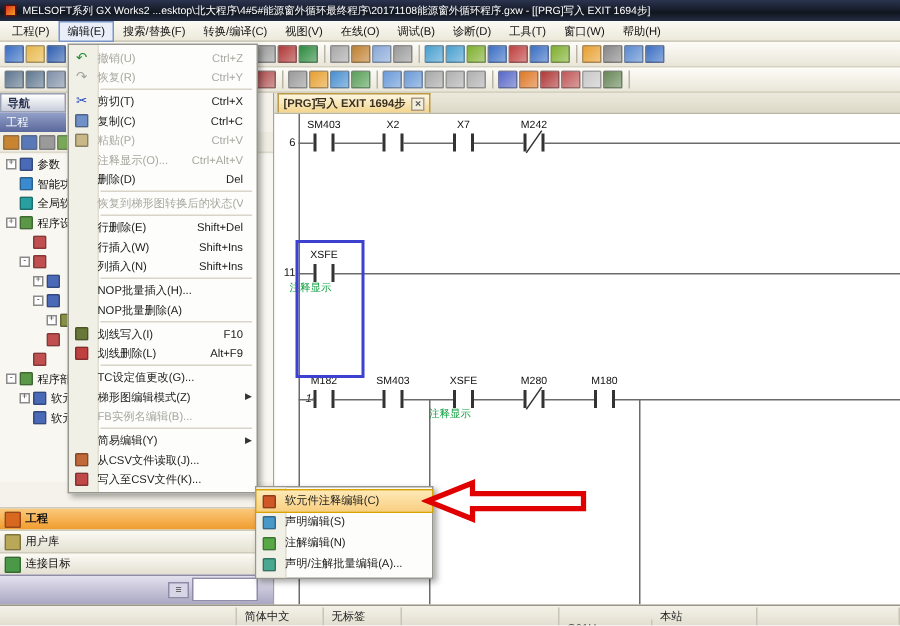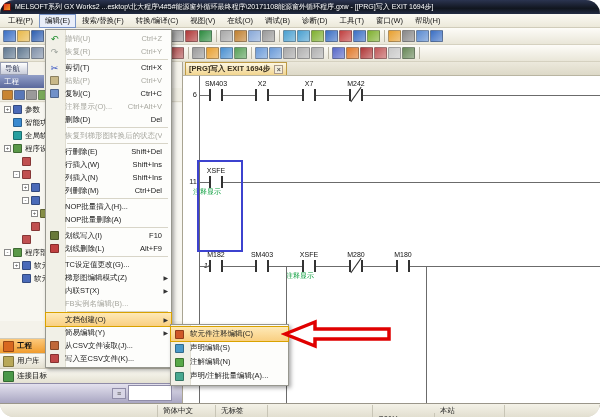--- a/index.html
+++ b/index.html
@@ -1,18 +1,18 @@
 <!DOCTYPE html>
 <html><head>
 <meta charset="utf-8">
 <style>
   * { margin:0; padding:0; box-sizing:border-box; }
   html,body { width:600px; height:417px; }
   body { font-family:"Liberation Sans","DejaVu Sans",sans-serif; font-size:7.5px; color:#111; }
-  #app { position:relative; width:600px; height:417px; background:#d6d2c6; overflow:hidden;border-radius:14px; }
+  #app { position:relative; width:600px; height:417px; background:#d6d2c6; overflow:hidden; }
 
   
   .title-bar { position:absolute; left:0; top:0; width:600px; height:14px;
     background:linear-gradient(#2b3450,#11161f 60%,#232c44); display:flex; align-items:center; padding:0 3px; }
   .app-icon { width:8px; height:8px; background:linear-gradient(135deg,#e03020,#f0a020); border:1px solid #601010; margin-right:4px; flex:none; }
   .window-title { color:#fff; font-size:7px; white-space:nowrap; overflow:hidden; }
 
   
   .menu-bar { position:absolute; left:0; top:14px; width:600px; height:14px;
     background:linear-gradient(#fbfaf4,#ece9da); border-bottom:1px solid #d0ccba; display:flex; align-items:center; padding-left:2px; }
@@ -22,22 +22,22 @@
   
   .toolbar { position:absolute; left:0; width:600px; height:17px;
     background:linear-gradient(#fdfcf8,#e9e6d8); border-bottom:1px solid #d5d1c0; display:flex; align-items:center; padding-left:3px; overflow:hidden; }
   #tb1 { top:28px; } #tb2 { top:45px; }
   .tb-icon { width:13px; height:12px; border:1px solid rgba(90,90,90,.45); border-radius:1px; margin-right:1px; flex:none; }
   .tb-sep { width:1px; height:12px; background:#b9b5a5; margin:0 3px; flex:none; }
 
   
   .nav-panel { position:absolute; left:0; top:62px; width:183px; height:341px;
     background:#f4f2ea; border-right:1px solid #a9a492; overflow:hidden; }
-  .nav-header { width:28px; height:13px; background:linear-gradient(#ffffff,#c9cdda); border:1px solid #9aa0b4;
-    display:flex; align-items:center; padding-left:4px; font-weight:normal; color:#2a3350; }
+  .nav-header { width:44px; height:13px; background:linear-gradient(#ffffff,#c9cdda); border:1px solid #9aa0b4;
+    display:flex; align-items:center; padding-left:4px; font-weight:bold; color:#2a3350; }
   .nav-tab { width:44px; height:13px; background:linear-gradient(#93a0c8,#5a689c); color:#fff;
     display:flex; align-items:center; padding-left:4px; }
   .nav-tools { height:14px; display:flex; align-items:center; padding-left:2px; border-bottom:1px solid #ddd9ca; background:#efede2; }
   .nav-tools .tb-icon { width:11px; height:10px; }
   .nav-tree { position:absolute; left:0; top:41px; width:183px; bottom:82px; overflow:hidden; background:#f8f7f1; }
   .tree-row { display:flex; align-items:center; height:13px; white-space:nowrap; }
   .tree-expand { width:7px; height:7px; border:1px solid #8a8a8a; background:#fff; font-size:6px; line-height:5px;
     text-align:center; margin-right:2px; flex:none; color:#444; }
   .tree-icon { width:9px; height:9px; border:1px solid rgba(0,0,0,.3); border-radius:1px; margin-right:3px; flex:none; }
   .nav-bottom { position:absolute; left:0; bottom:20px; width:183px; }
@@ -381,36 +381,36 @@
         <span class="mi-short">Ctrl+Y</span>
         <span class="mi-arrow"></span>
       </div>
       <div class="menu-sep"></div>
       <div class="menu-item">
         <span class="mi-icon" style="color: rgb(42, 74, 192);">✂</span>
         <span class="mi-label">剪切(T)</span>
         <span class="mi-short">Ctrl+X</span>
         <span class="mi-arrow"></span>
       </div>
+      <div class="menu-item">
+        <span class="mi-icon">
+          <span class="mi-sq" style="background: rgb(112, 144, 200);"></span>
+        </span>
+        <span class="mi-label">复制(C)</span>
+        <span class="mi-short">Ctrl+C</span>
+        <span class="mi-arrow"></span>
+      </div>
       <div class="menu-item disabled">
         <span class="mi-icon">
           <span class="mi-sq" style="background: rgb(200, 184, 136);"></span>
         </span>
         <span class="mi-label">粘贴(P)</span>
         <span class="mi-short">Ctrl+V</span>
         <span class="mi-arrow"></span>
       </div>
-      <div class="menu-item">
-        <span class="mi-icon">
-          <span class="mi-sq" style="background: rgb(112, 144, 200);"></span>
-        </span>
-        <span class="mi-label">复制(C)</span>
-        <span class="mi-short">Ctrl+C</span>
-        <span class="mi-arrow"></span>
-      </div>
       <div class="menu-item disabled">
         <span class="mi-icon"></span>
         <span class="mi-label">注释显示(O)...</span>
         <span class="mi-short">Ctrl+Alt+V</span>
         <span class="mi-arrow"></span>
       </div>
       <div class="menu-item">
         <span class="mi-icon"></span>
         <span class="mi-label">删除(D)</span>
         <span class="mi-short">Del</span>
@@ -434,26 +434,20 @@
         <span class="mi-label">行插入(W)</span>
         <span class="mi-short">Shift+Ins</span>
         <span class="mi-arrow"></span>
       </div>
       <div class="menu-item">
         <span class="mi-icon"></span>
         <span class="mi-label">列插入(N)</span>
         <span class="mi-short">Shift+Ins</span>
         <span class="mi-arrow"></span>
       </div>
-      <div class="menu-item">
-        <span class="mi-icon"></span>
-        <span class="mi-label">列删除(M)</span>
-        <span class="mi-short">Ctrl+Del</span>
-        <span class="mi-arrow"></span>
-      </div>
       <div class="menu-sep"></div>
       <div class="menu-item">
         <span class="mi-icon"></span>
         <span class="mi-label">NOP批量插入(H)...</span>
         <span class="mi-arrow"></span>
       </div>
       <div class="menu-item">
         <span class="mi-icon"></span>
         <span class="mi-label">NOP批量删除(A)</span>
         <span class="mi-arrow"></span>
@@ -479,36 +473,26 @@
       <div class="menu-item">
         <span class="mi-icon"></span>
         <span class="mi-label">TC设定值更改(G)...</span>
         <span class="mi-arrow"></span>
       </div>
       <div class="menu-item">
         <span class="mi-icon"></span>
         <span class="mi-label">梯形图编辑模式(Z)</span>
         <span class="mi-arrow">▶</span>
       </div>
-      <div class="menu-item">
-        <span class="mi-icon"></span>
-        <span class="mi-label">内联ST(X)</span>
-        <span class="mi-arrow">▶</span>
-      </div>
       <div class="menu-item disabled">
         <span class="mi-icon"></span>
         <span class="mi-label">FB实例名编辑(B)...</span>
         <span class="mi-arrow"></span>
       </div>
       <div class="menu-sep"></div>
-      <div class="menu-item hl">
-        <span class="mi-icon"></span>
-        <span class="mi-label">文档创建(O)</span>
-        <span class="mi-arrow">▶</span>
-      </div>
       <div class="menu-item">
         <span class="mi-icon"></span>
         <span class="mi-label">简易编辑(Y)</span>
         <span class="mi-arrow">▶</span>
       </div>
       <div class="menu-item">
         <span class="mi-icon">
           <span class="mi-sq" style="background: rgb(192, 104, 56);"></span>
         </span>
         <span class="mi-label">从CSV文件读取(J)...</span>

